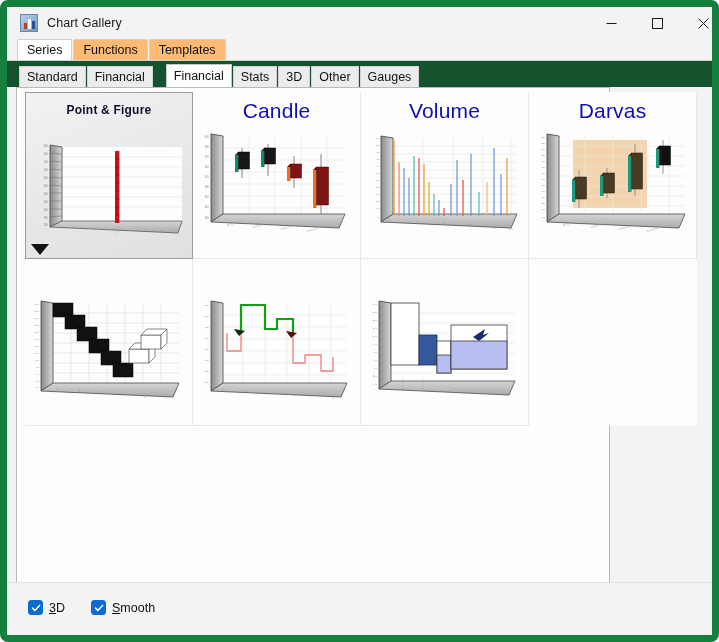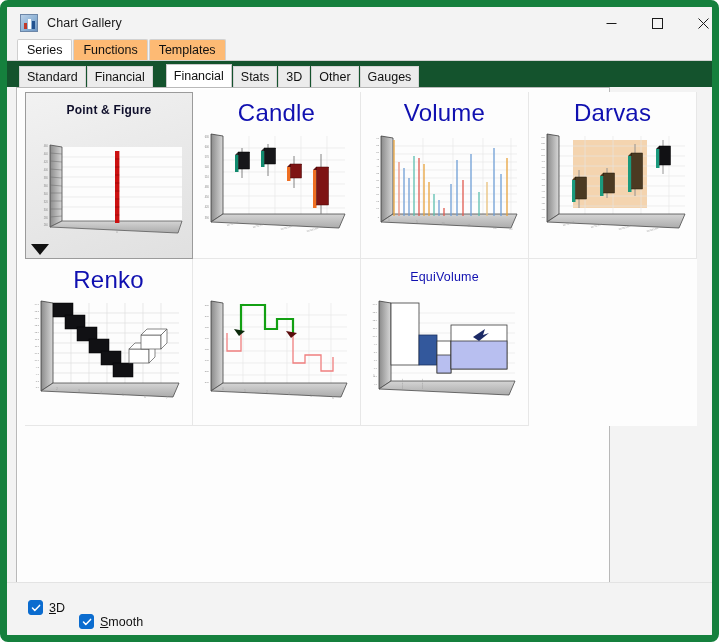--- a/index.html
+++ b/index.html
@@ -117,21 +117,21 @@
   }
   .cell.empty { border-right: none; border-bottom: none; background: #fdfdfd; }
   .cell.selected {
     background: linear-gradient(160deg, #f2f2f2 0%, #e9e9e9 48%, #e0e0e0 100%);
     border: 1px solid #9b9b9b;
   }
   .cell-title {
     position: absolute; left: 0; top: 7px; width: 100%;
     text-align: center;
     color: #1010b0;
-    font-size: 24px;
+    font-size: 21px;
     font-family: "Liberation Sans", sans-serif;
     letter-spacing: .2px;
     white-space: nowrap;
   }
   .cell-title.small { font-size: 12.5px; top: 11px; }
   .cell-title.selected-title {
     color: #10102c; font-size: 12px; font-weight: bold; top: 10px;
   }
   .thumb { position: absolute; left: 0; top: 30px; width: 168px; height: 132px; }
   .thumb svg { display: block; width: 100%; height: 100%; }
@@ -145,21 +145,21 @@
 
   
   #bottom-bar {
     position: absolute; left: 0; bottom: 0; width: 719px; height: 53px;
     background: #f3f3f3; border-top: 1px solid #e3e3e3;
   }
   .cbx-wrap {
     position: absolute; top: 17px; display: flex; align-items: center;
   }
   #cbx-3d { left: 21px; }
-  #cbx-smooth { left: 72px; margin-top: 14px; }
+  #cbx-smooth { left: 84px; }
   .cbx {
     width: 15px; height: 15px; border-radius: 3px;
     background: #0b6ccf; border: 1px solid #0b6ccf;
     display: flex; align-items: center; justify-content: center;
     flex: none;
   }
   .cbx svg { display:block; }
   .cbx-label {
     margin-left: 6px; font-size: 12.5px; color: #111;
   }
@@ -477,21 +477,20 @@
               <text x="34" y="104" transform="rotate(-16 34 104)">12/31/1401</text>
               <text x="62" y="106" transform="rotate(-16 62 106)">12/31/1401</text>
               <text x="90" y="108" transform="rotate(-16 90 108)">01/01/1402</text>
               <text x="118" y="110" transform="rotate(-16 118 110)">01/02/1402</text>
             </g>
           </svg>
         </div>
       </div>
 
       <div class="cell">
-        <div class="cell-title">Renko</div>
         <div class="thumb">
           <svg viewBox="0 0 168 132" preserveAspectRatio="none">
             <rect x="28" y="14" width="126" height="80" fill="#fdfdfd"></rect>
             <g stroke="#dcdcdc" stroke-width="0.6">
               <line x1="28" y1="24" x2="154" y2="24"></line>
                 <line x1="28" y1="34" x2="154" y2="34"></line>
               <line x1="28" y1="44" x2="154" y2="44"></line>
                 <line x1="28" y1="54" x2="154" y2="54"></line>
               <line x1="28" y1="64" x2="154" y2="64"></line>
                 <line x1="28" y1="74" x2="154" y2="74"></line>
@@ -593,21 +592,20 @@
                 <text x="74" y="104">2</text>
               <text x="96" y="106">4</text>
                 <text x="118" y="108">5</text>
                 <text x="140" y="110">6</text>
             </g>
           </svg>
         </div>
       </div>
 
       <div class="cell">
-        <div class="cell-title small">EquiVolume</div>
         <div class="thumb">
           <svg viewBox="0 0 168 132" preserveAspectRatio="none">
             <rect x="30" y="14" width="124" height="78" fill="#fdfdfd"></rect>
             <g stroke="#e8e8e8" stroke-width="0.6">
               <line x1="30" y1="24" x2="154" y2="24"></line>
                 <line x1="30" y1="34" x2="154" y2="34"></line>
               <line x1="30" y1="44" x2="154" y2="44"></line>
                 <line x1="30" y1="54" x2="154" y2="54"></line>
               <line x1="30" y1="64" x2="154" y2="64"></line>
                 <line x1="30" y1="74" x2="154" y2="74"></line>

